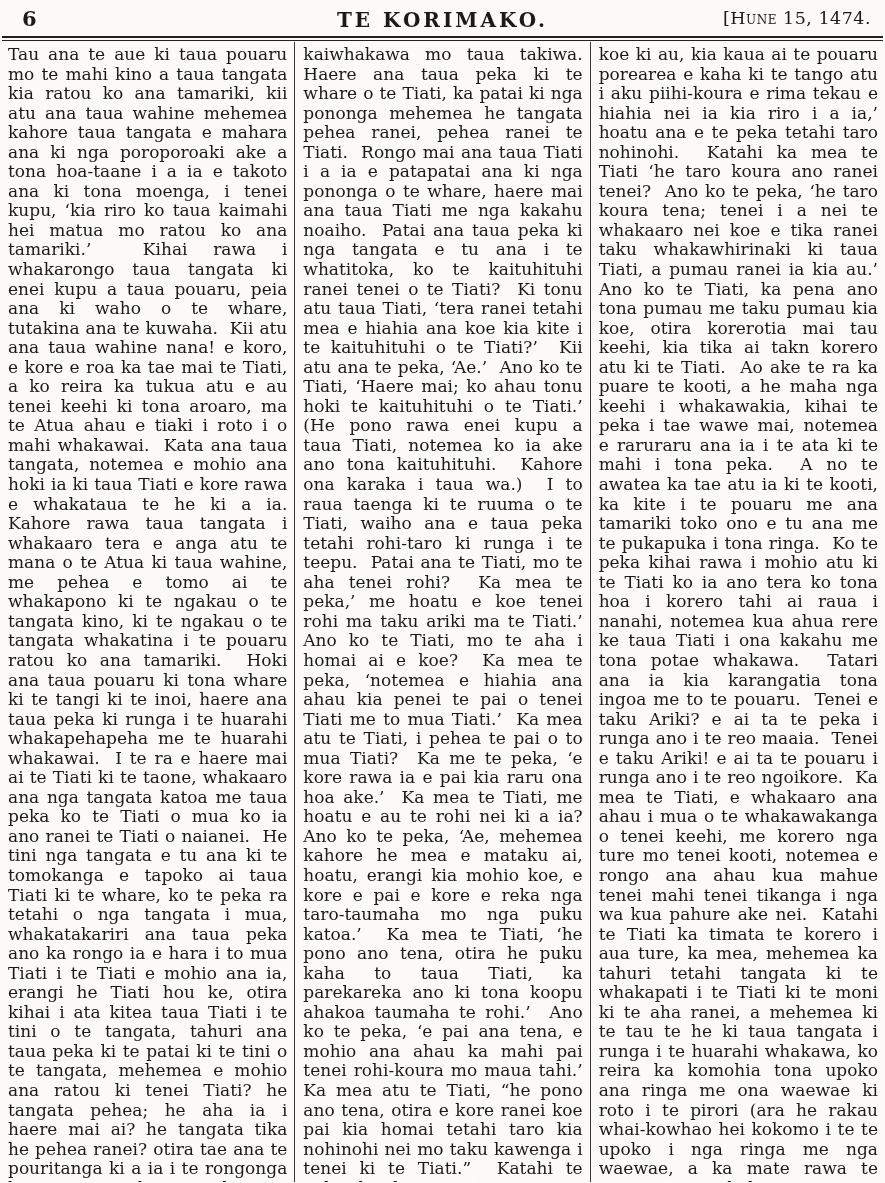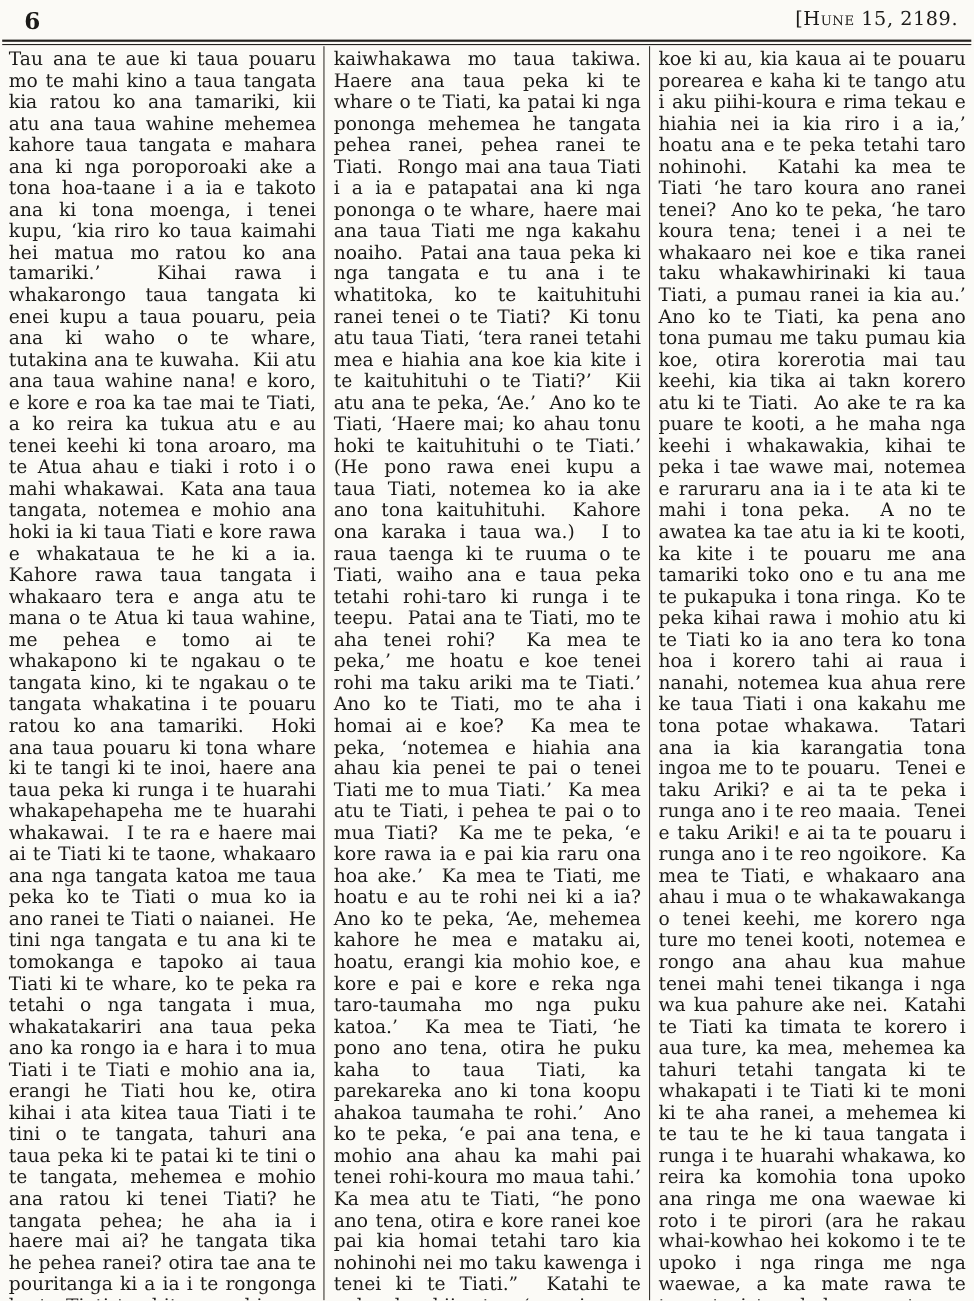--- a/index.html
+++ b/index.html
@@ -81,21 +81,22 @@
     border-right: 1.5px solid #3a3833;
   }
 </style>
 </head>
 <body>
 
 <div class="page">
 
   <div class="masthead">
     <span class="page-number">6</span>
-    <span class="issue-date">[Hune 15, 2189.</span>
+    <span class="paper-title">TE KORIMAKO.</span>
+    <span class="issue-date">[Hune 15, 1474.</span>
   </div>
 
   <div class="double-rule"></div>
 
   <div class="columns">
     <div class="column rule-right">Tau ana te aue ki taua pouaru mo te mahi kino a taua tangata kia ratou ko ana tamariki, kii atu ana taua wahine mehemea kahore taua tangata e mahara ana ki nga poroporoaki ake a tona hoa-taane i a ia e takoto ana ki tona moenga, i tenei kupu, ‘kia riro ko taua kaimahi hei matua mo ratou ko ana tamariki.’  Kihai rawa i whakarongo taua tangata ki enei kupu a taua pouaru, peia ana ki waho o te whare, tutakina ana te kuwaha.  Kii atu ana taua wahine nana! e koro, e kore e roa ka tae mai te Tiati, a ko reira ka tukua atu e au tenei keehi ki tona aroaro, ma te Atua ahau e tiaki i roto i o mahi whakawai.  Kata ana taua tangata, notemea e mohio ana hoki ia ki taua Tiati e kore rawa e whakataua te he ki a ia.  Kahore rawa taua tangata i whakaaro tera e anga atu te mana o te Atua ki taua wahine, me pehea e tomo ai te whakapono ki te ngakau o te tangata kino, ki te ngakau o te tangata whakatina i te pouaru ratou ko ana tamariki.  Hoki ana taua pouaru ki tona whare ki te tangi ki te inoi, haere ana taua peka ki runga i te huarahi whakapehapeha me te huarahi whakawai.  I te ra e haere mai ai te Tiati ki te taone, whakaaro ana nga tangata katoa me taua peka ko te Tiati o mua ko ia ano ranei te Tiati o naianei.  He tini nga tangata e tu ana ki te tomokanga e tapoko ai taua Tiati ki te whare, ko te peka ra tetahi o nga tangata i mua, whakatakariri ana taua peka ano ka rongo ia e hara i to mua Tiati i te Tiati e mohio ana ia, erangi he Tiati hou ke, otira kihai i ata kitea taua Tiati i te tini o te tangata, tahuri ana taua peka ki te patai ki te tini o te tangata, mehemea e mohio ana ratou ki tenei Tiati? he tangata pehea; he aha ia i haere mai ai? he tangata tika he pehea ranei? otira tae ana te pouritanga ki a ia i te rongonga ko te Tiati tawhito e mohio ana ia kua mate noa atu, a whakaturia ana tenei Tiati hei</div>
     <div class="column rule-right">kaiwhakawa mo taua takiwa.  Haere ana taua peka ki te whare o te Tiati, ka patai ki nga pononga mehemea he tangata pehea ranei, pehea ranei te Tiati.  Rongo mai ana taua Tiati i a ia e patapatai ana ki nga pononga o te whare, haere mai ana taua Tiati me nga kakahu noaiho.  Patai ana taua peka ki nga tangata e tu ana i te whatitoka, ko te kaituhituhi ranei tenei o te Tiati?  Ki tonu atu taua Tiati, ‘tera ranei tetahi mea e hiahia ana koe kia kite i te kaituhituhi o te Tiati?’  Kii atu ana te peka, ‘Ae.’  Ano ko te Tiati, ‘Haere mai; ko ahau tonu hoki te kaituhituhi o te Tiati.’  (He pono rawa enei kupu a taua Tiati, notemea ko ia ake ano tona kaituhituhi.  Kahore ona karaka i taua wa.)  I to raua taenga ki te ruuma o te Tiati, waiho ana e taua peka tetahi rohi-taro ki runga i te teepu.  Patai ana te Tiati, mo te aha tenei rohi?  Ka mea te peka,’ me hoatu e koe tenei rohi ma taku ariki ma te Tiati.’  Ano ko te Tiati, mo te aha i homai ai e koe?  Ka mea te peka, ‘notemea e hiahia ana ahau kia penei te pai o tenei Tiati me to mua Tiati.’  Ka mea atu te Tiati, i pehea te pai o to mua Tiati?  Ka me te peka, ‘e kore rawa ia e pai kia raru ona hoa ake.’  Ka mea te Tiati, me hoatu e au te rohi nei ki a ia?  Ano ko te peka, ‘Ae, mehemea kahore he mea e mataku ai, hoatu, erangi kia mohio koe, e kore e pai e kore e reka nga taro-taumaha mo nga puku katoa.’  Ka mea te Tiati, ‘he pono ano tena, otira he puku kaha to taua Tiati, ka parekareka ano ki tona koopu ahakoa taumaha te rohi.’  Ano ko te peka, ‘e pai ana tena, e mohio ana ahau ka mahi pai tenei rohi-koura mo maua tahi.’  Ka mea atu te Tiati, “he pono ano tena, otira e kore ranei koe pai kia homai tetahi taro kia nohinohi nei mo taku kawenga i tenei ki te Tiati.”  Katahi te peka ka kii atu, ‘e pai ana, mehemea ki te whakahoa mai</div>
     <div class="column">koe ki au, kia kaua ai te pouaru porearea e kaha ki te tango atu i aku piihi-koura e rima tekau e hiahia nei ia kia riro i a ia,’ hoatu ana e te peka tetahi taro nohinohi.  Katahi ka mea te Tiati ‘he taro koura ano ranei tenei?  Ano ko te peka, ‘he taro koura tena; tenei i a nei te whakaaro nei koe e tika ranei taku whakawhirinaki ki taua Tiati, a pumau ranei ia kia au.’  Ano ko te Tiati, ka pena ano tona pumau me taku pumau kia koe, otira korerotia mai tau keehi, kia tika ai takn korero atu ki te Tiati.  Ao ake te ra ka puare te kooti, a he maha nga keehi i whakawakia, kihai te peka i tae wawe mai, notemea e raruraru ana ia i te ata ki te mahi i tona peka.  A no te awatea ka tae atu ia ki te kooti, ka kite i te pouaru me ana tamariki toko ono e tu ana me te pukapuka i tona ringa.  Ko te peka kihai rawa i mohio atu ki te Tiati ko ia ano tera ko tona hoa i korero tahi ai raua i nanahi, notemea kua ahua rere ke taua Tiati i ona kakahu me tona potae whakawa.  Tatari ana ia kia karangatia tona ingoa me to te pouaru.  Tenei e taku Ariki? e ai ta te peka i runga ano i te reo maaia.  Tenei e taku Ariki! e ai ta te pouaru i runga ano i te reo ngoikore.  Ka mea te Tiati, e whakaaro ana ahau i mua o te whakawakanga o tenei keehi, me korero nga ture mo tenei kooti, notemea e rongo ana ahau kua mahue tenei mahi tenei tikanga i nga wa kua pahure ake nei.  Katahi te Tiati ka timata te korero i aua ture, ka mea, mehemea ka tahuri tetahi tangata ki te whakapati i te Tiati ki te moni ki te aha ranei, a mehemea ki te tau te he ki taua tangata i runga i te huarahi whakawa, ko reira ka komohia tona upoko ana ringa me ona waewae ki roto i te pirori (ara he rakau whai-kowhao hei kokomo i te te upoko i nga ringa me nga waewae, a ka mate rawa te tangata i te whakama notemea ka waiho ia hei tiro-</div>
   </div>
 

